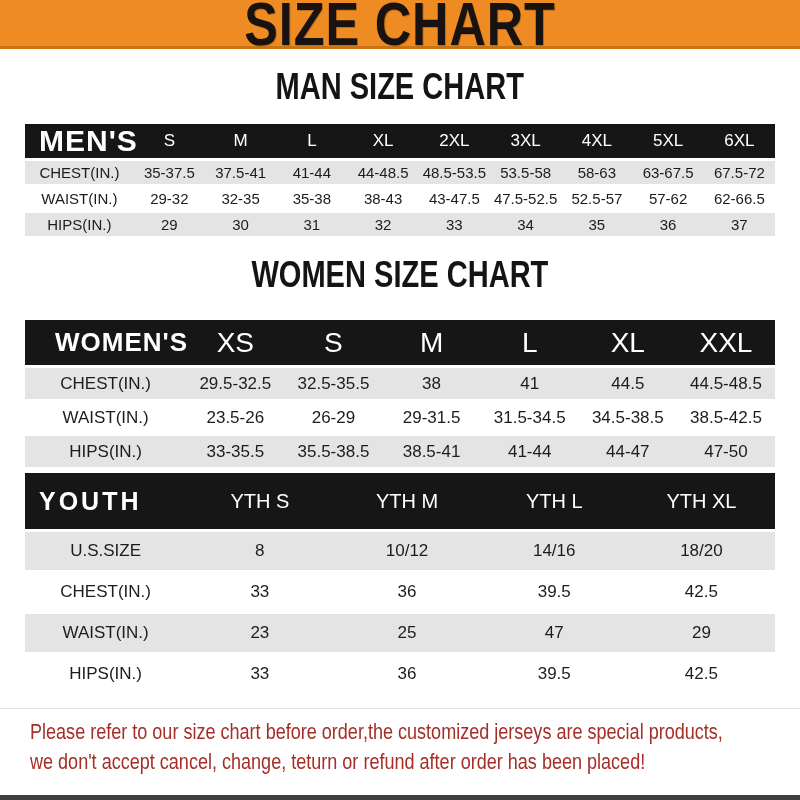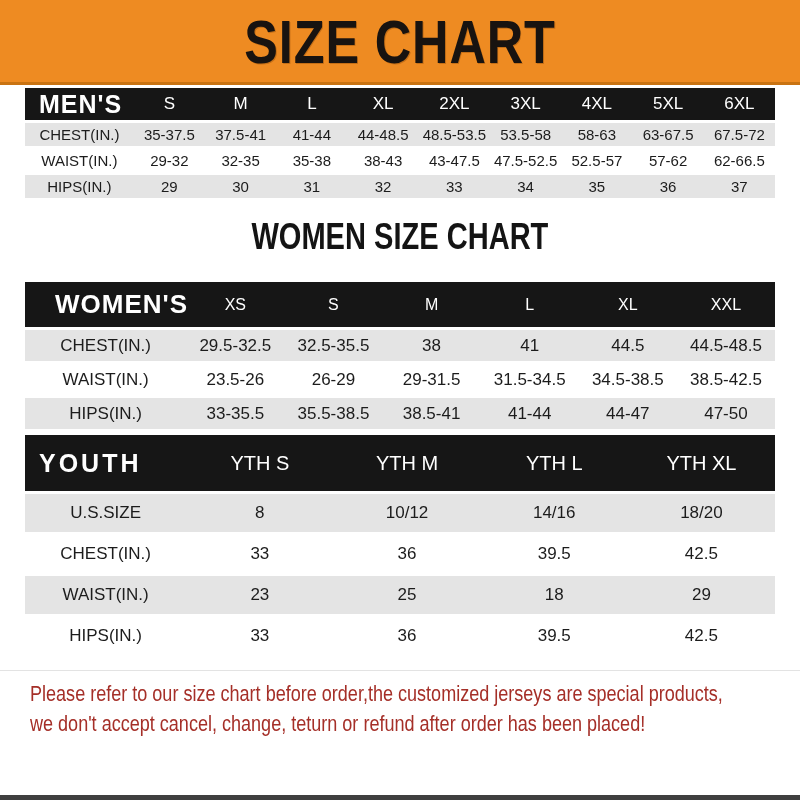--- a/index.html
+++ b/index.html
@@ -5,21 +5,21 @@
   * { margin: 0; padding: 0; box-sizing: border-box; }
   html, body { width: 800px; height: 800px; overflow: hidden; }
   body {
     background: #ffffff;
     font-family: "Liberation Sans", sans-serif;
     position: relative;
   }
 
   
   .banner {
-    height: 85px;
+    height: 49px;
     background: var(--accent, #ee8b22);
     border-bottom: 3px solid #c97312;
     display: flex;
     align-items: center;
     justify-content: center;
   }
   .banner-text {
     display: inline-block;
     font-size: 56px;
     font-weight: 700;
@@ -70,24 +70,24 @@
   .size-table tbody tr:nth-child(odd)  { background: var(--stripe, #e4e4e4); }
   .size-table tbody tr:nth-child(even) { background: #ffffff; }
   .size-table td {
     color: #1c1c1c;
     text-align: center;
     vertical-align: middle;
     white-space: nowrap;
   }
 
   .t-men th { height: 32px; font-size: 17px; }
-  .t-men th.row-label-head { font-size: 25px; width: 14.5%; }
+  .t-men th.row-label-head { font-size: 30px; width: 14.5%; }
   .t-men td { height: 23px; font-size: 15px; }
 
-  .t-women th { height: 45px; font-size: 16px; }
+  .t-women th { height: 45px; font-size: 28px; }
   .t-women th.row-label-head { font-size: 26px; width: 21.5%; padding-left: 30px; }
   .t-women td { height: 31px; font-size: 17px; }
 
   .t-youth th { height: 56px; font-size: 20px; }
   .t-youth th.row-label-head { font-size: 25px; width: 21.5%; letter-spacing: 3px; }
   .t-youth td { height: 38px; font-size: 17px; }
 
   
   .footer-note {
     margin-top: 12px;
@@ -114,20 +114,23 @@
 </head>
 <body>
 
 <div class="page">
 
   <header class="banner">
     <span class="banner-text">SIZE CHART</span>
   </header>
 
   <section>
+    <h2 class="section-heading h-men">
+      <span class="cond">MAN SIZE CHART</span>
+    </h2>
     <table class="size-table t-men">
         <thead>
           <tr>
             <th class="row-label-head">MEN'S</th>
             <th>S</th>
             <th>M</th>
             <th>L</th>
             <th>XL</th>
             <th>2XL</th>
             <th>3XL</th>
@@ -248,21 +251,21 @@
             <td class="row-label">CHEST(IN.)</td>
             <td>33</td>
             <td>36</td>
             <td>39.5</td>
             <td>42.5</td>
           </tr>
           <tr>
             <td class="row-label">WAIST(IN.)</td>
             <td>23</td>
             <td>25</td>
-            <td>18</td>
+            <td>47</td>
             <td>29</td>
           </tr>
           <tr>
             <td class="row-label">HIPS(IN.)</td>
             <td>33</td>
             <td>36</td>
             <td>39.5</td>
             <td>42.5</td>
           </tr>
         </tbody>

